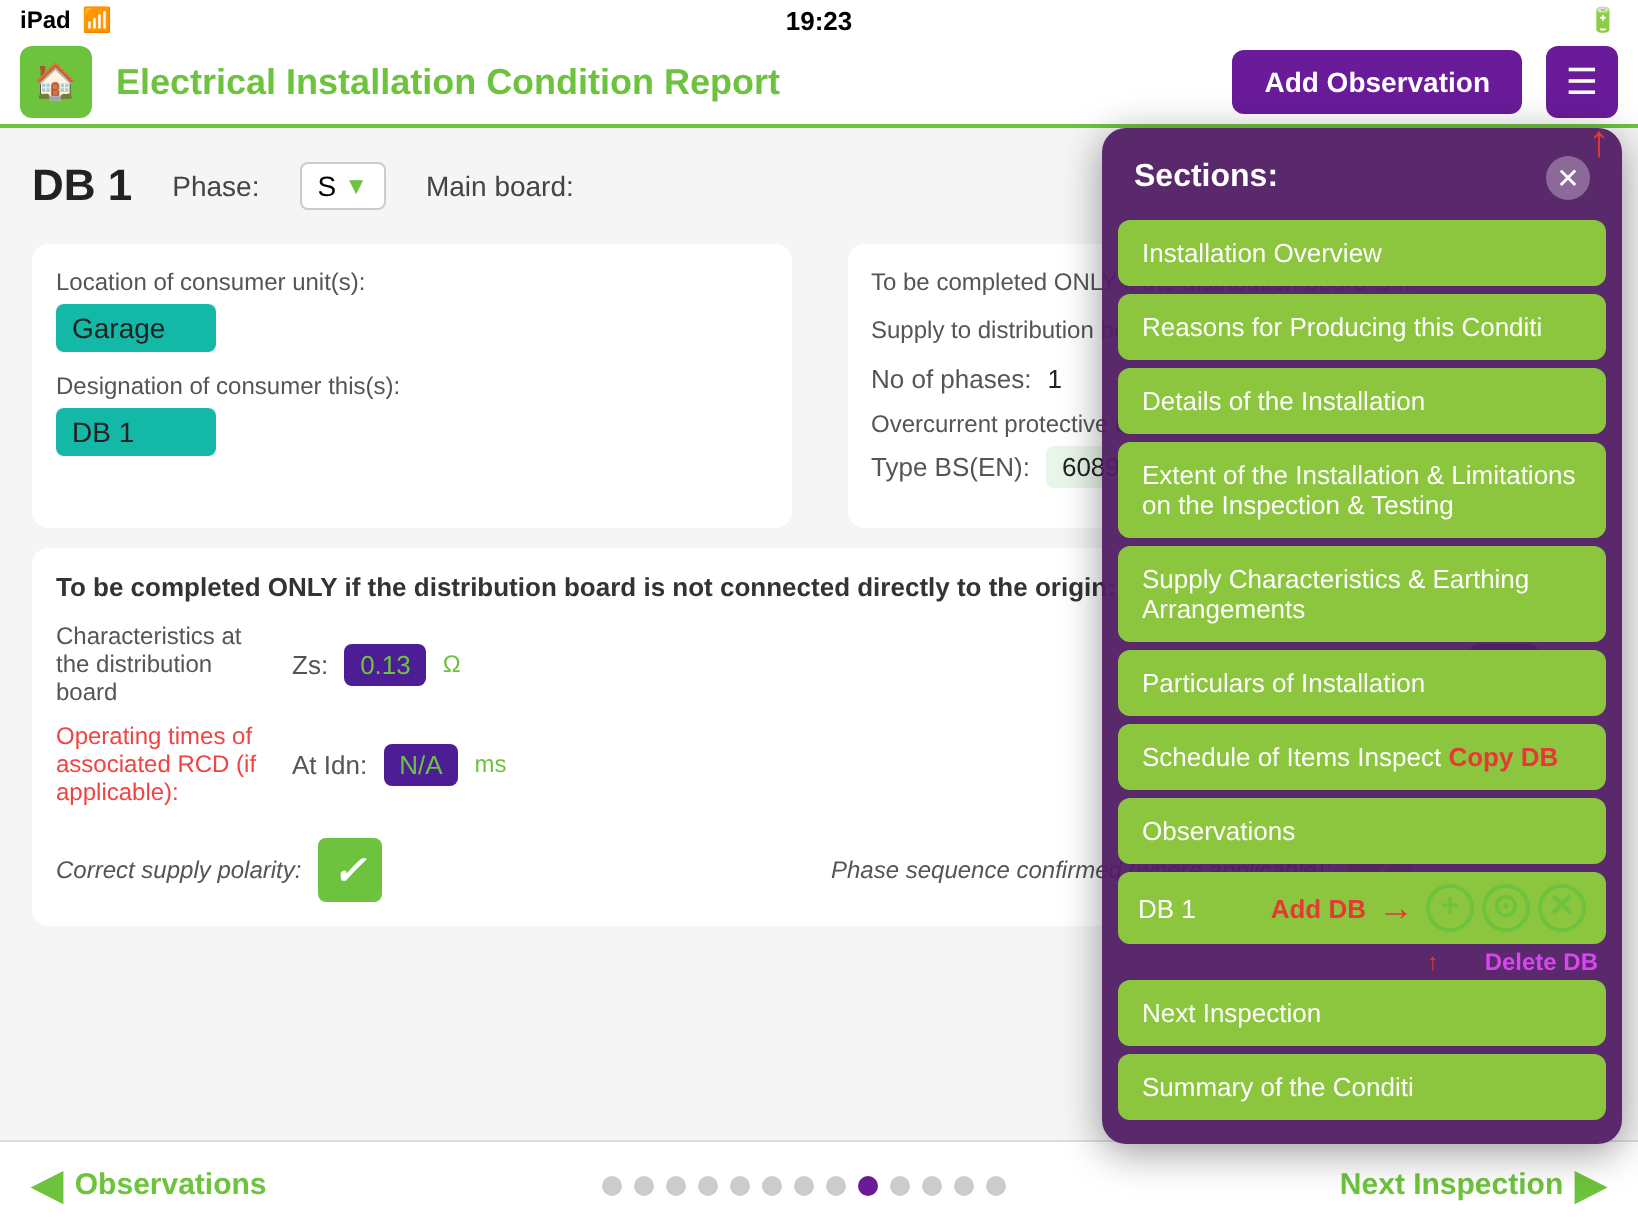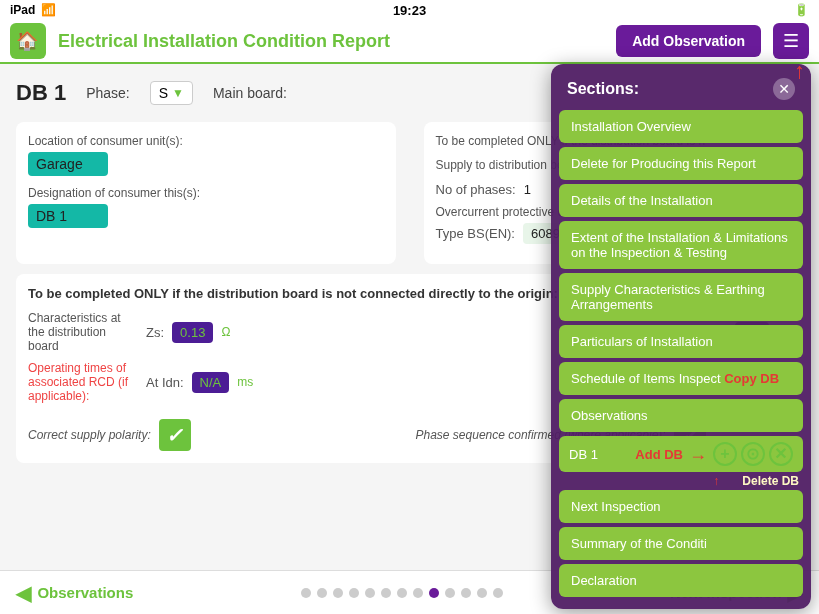--- a/index.html
+++ b/index.html
@@ -466,21 +466,21 @@
 <div class="sections-panel">
   <div class="sections-header">
     <span class="sections-title">Sections:</span>
     <button class="sections-close">✕</button>
   </div>
 
   <div class="section-item">
     <span>Installation Overview</span>
   </div>
   <div class="section-item">
-    <span>Delete for Producing this Report</span>
+    <span>Reasons for Producing this Conditi</span>
   </div>
   <div class="section-item">
     <span>Details of the Installation</span>
   </div>
   <div class="section-item">
     <span>Extent of the Installation &amp; Limitations on the Inspection &amp; Testing</span>
   </div>
   <div class="section-item">
     <span>Supply Characteristics &amp; Earthing Arrangements</span>
   </div>
@@ -502,31 +502,28 @@
     <span class="add-db-label">Add DB</span>
     <span class="red-arrow-down">→</span>
     <div class="db-controls">
       <button class="db-ctrl-btn">+</button>
       <button class="db-ctrl-btn copy">⊙</button>
       <button class="db-ctrl-btn delete">✕</button>
     </div>
   </div>
   <div style="display:flex;justify-content:flex-end;padding-right:4px;margin-top:-2px;margin-bottom:2px;">
     <span style="color:#e53935;font-size:12px;font-weight:700;">↑</span>
-    <span style="color:#fef9c3;font-size:12px;font-weight:700;margin-left:23px;">Delete DB</span>
+    <span style="color:#d946ef;font-size:12px;font-weight:700;margin-left:23px;">Delete DB</span>
   </div>
 
   <div class="section-item">
     <span>Next Inspection</span>
   </div>
   <div class="section-item">
     <span>Summary of the Conditi</span>
-  </div>
-  <div class="section-item">
-    <span>Declaration</span>
   </div>
 </div>
 
 <div class="bottom-nav">
   <button class="nav-btn">
     <span class="nav-arrow">◀</span>
     <span>Observations</span>
   </button>
 
   <div class="pagination">

